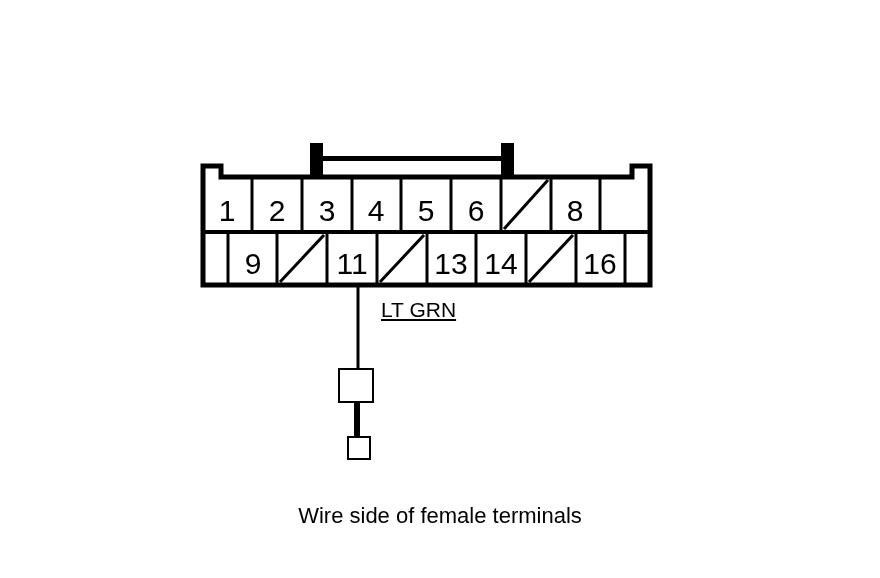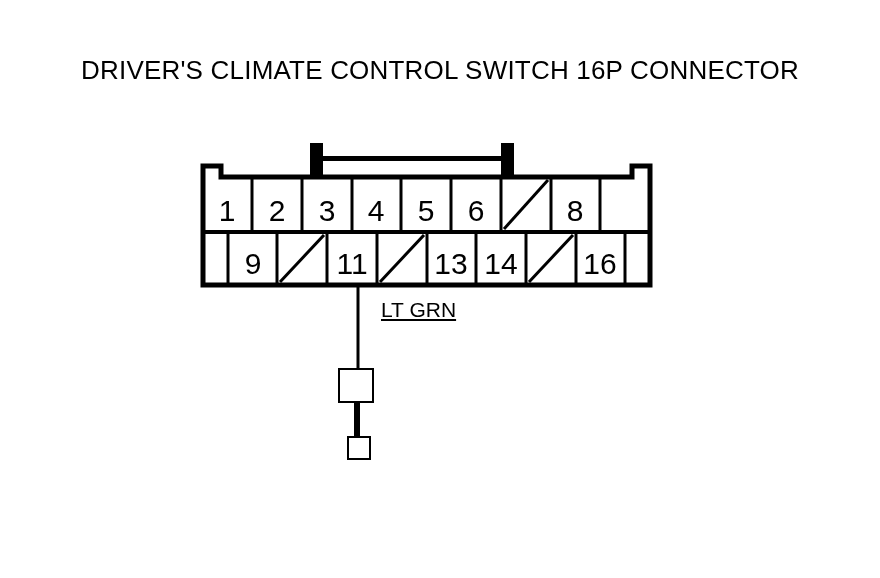--- a/index.html
+++ b/index.html
@@ -57,21 +57,20 @@
   svg text {
     font-family: "Liberation Sans", sans-serif;
     fill: #000000;
   }
 </style>
 </head>
 <body>
 
 <div class="page">
 
-  <div class="diagram-title">DRIVER'S CLIMATE CONTROL SWITCH 16P CONNECTOR</div>
 
   <svg class="connector-svg" width="880" height="578" viewBox="0 0 880 578">
 
     <g>
 
       <rect x="310" y="143" width="13" height="34" fill="#000000"></rect>
 
       <rect x="501" y="143" width="13" height="34" fill="#000000"></rect>
 
       <rect x="310" y="156" width="204" height="5" fill="#000000"></rect>
@@ -149,14 +148,15 @@
     <g>
       <rect x="339" y="369" width="34" height="33" fill="none" stroke="#000000" stroke-width="2"></rect>
       <rect x="354" y="402" width="6" height="36" fill="#000000"></rect>
       <rect x="348" y="437" width="22" height="22" fill="none" stroke="#000000" stroke-width="2"></rect>
     </g>
 
   </svg>
 
   <div class="wire-color-label">LT GRN</div>
 
+  <div class="footer-caption">Wire side of female terminals</div>
 
 </div>
 
 </body></html>

